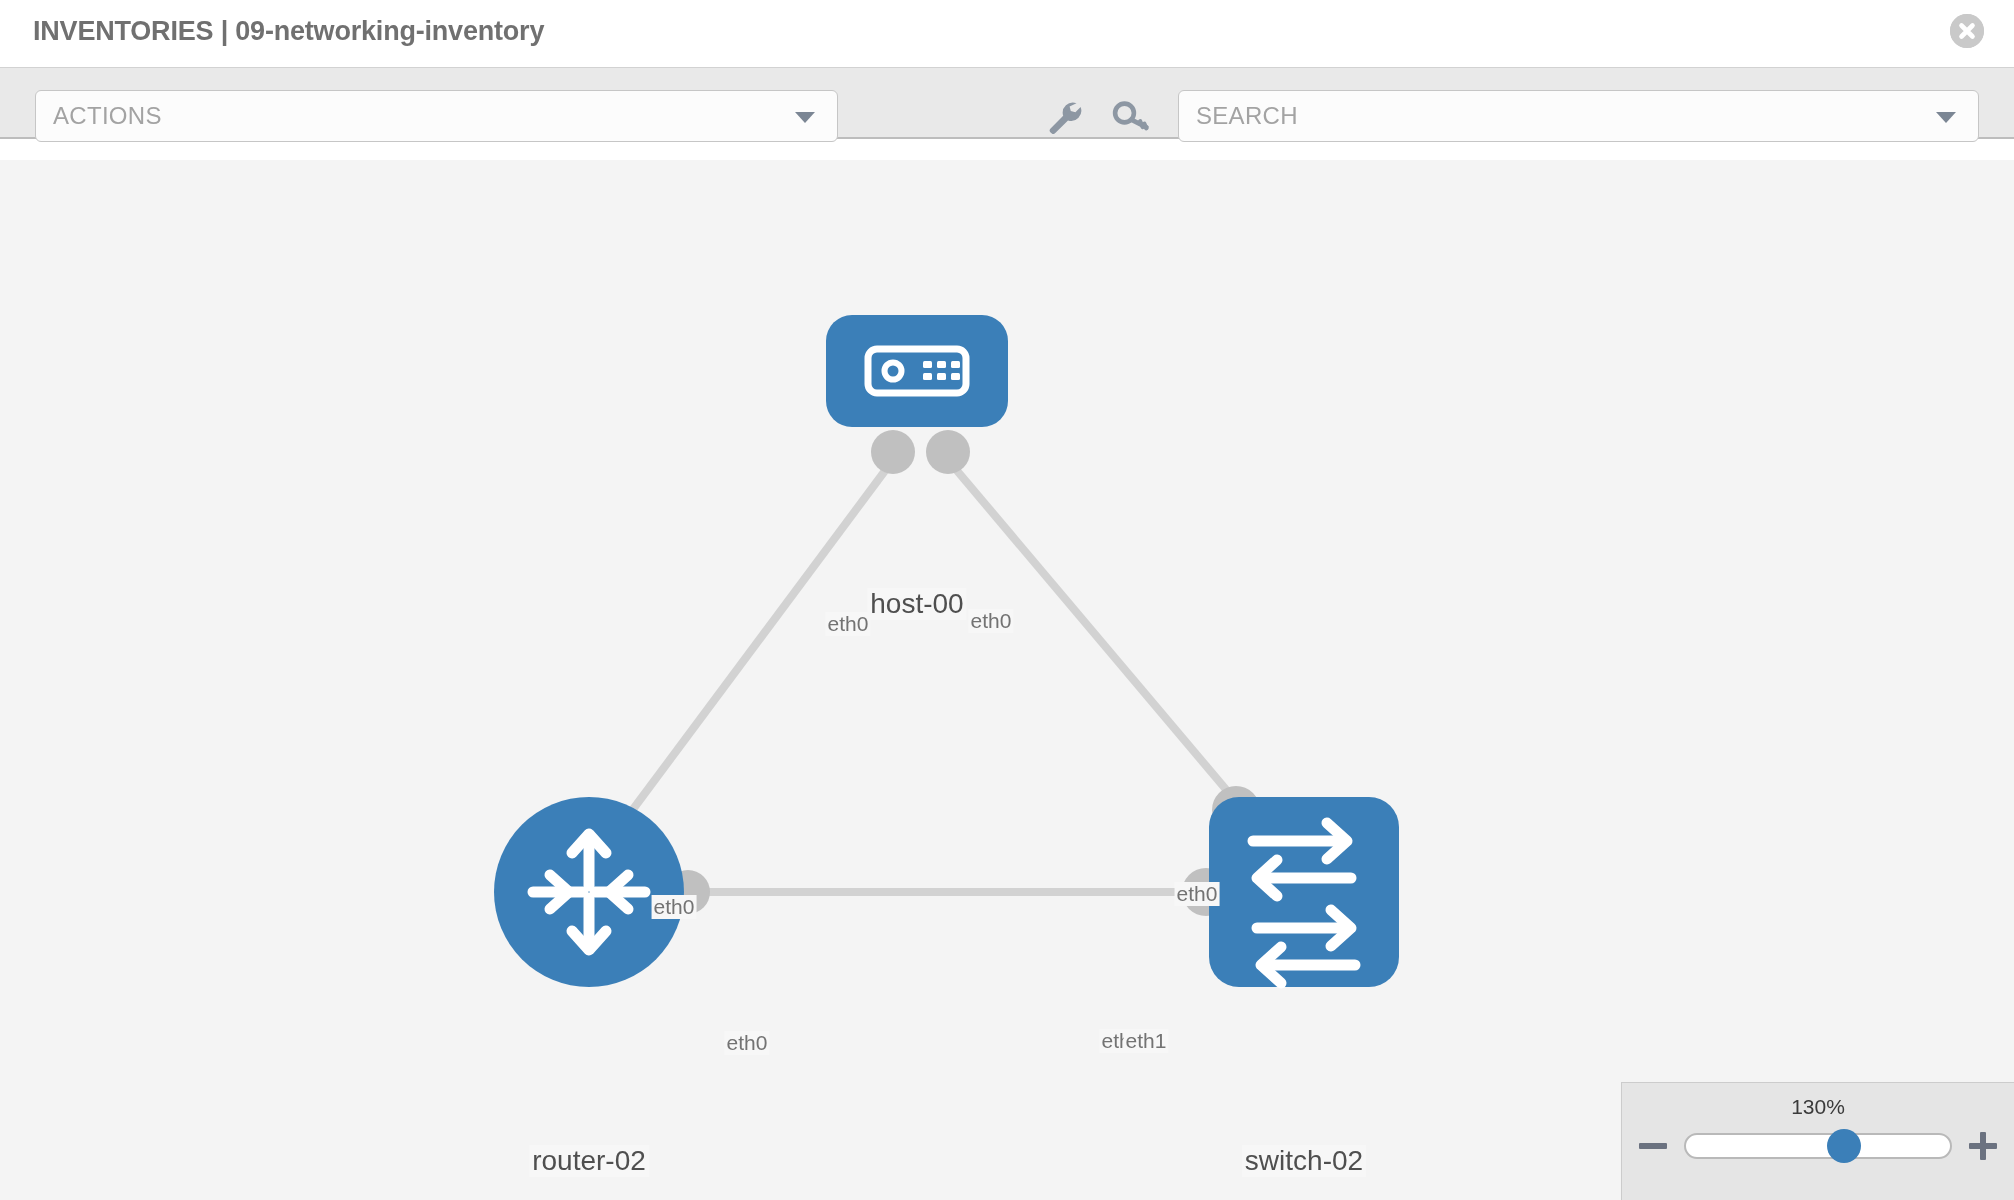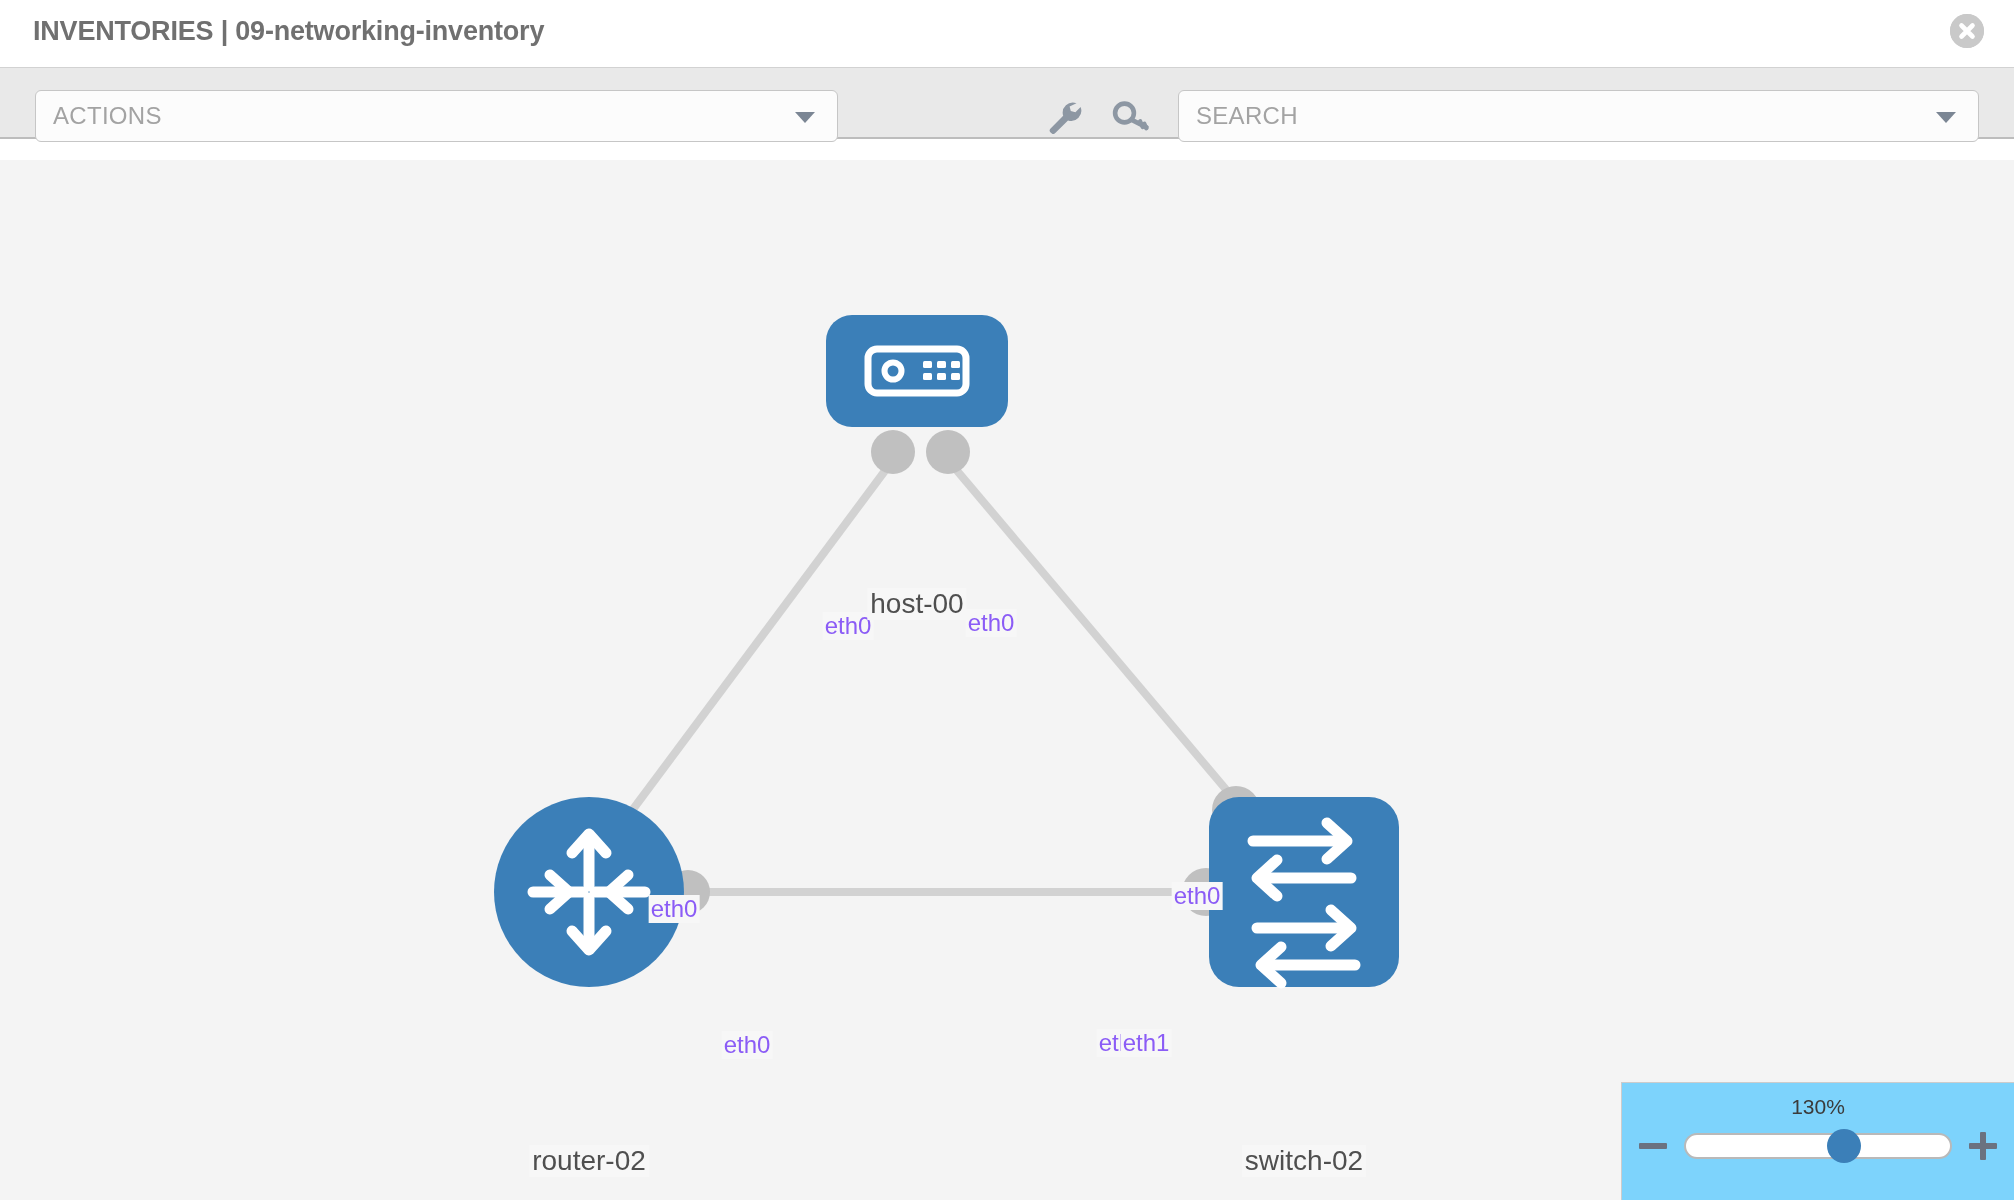--- a/index.html
+++ b/index.html
@@ -76,32 +76,32 @@
   .node-label {
     position: absolute;
     font-size: 28px; color: #4f4f4f;
     background: #f7f7f7;
     padding: 0 3px;
     white-space: nowrap;
     transform: translateX(-50%);
   }
   .iface-label {
     position: absolute;
-    font-size: 24px; color: #8b5cf6;
+    font-size: 21px; color: #737373;
     background: #f7f7f7;
     padding: 0 2px;
     white-space: nowrap;
     transform: translateX(-50%);
   }
 
   
   .zoom-panel {
     position: absolute; left: 1621px; top: 1082px;
     width: 393px; height: 118px;
-    background: #7dd3fc;
+    background: #e5e5e5;
     border: 1px solid #cccccc;
     border-right: none; border-bottom: none;
   }
   .zoom-value {
     position: absolute; top: 12px; left: 0; width: 100%;
     text-align: center; font-size: 21px; color: #3b3b3b;
   }
   .zoom-row {
     position: absolute; top: 46px; left: 0; width: 100%;
     display: flex; align-items: center; justify-content: center;

